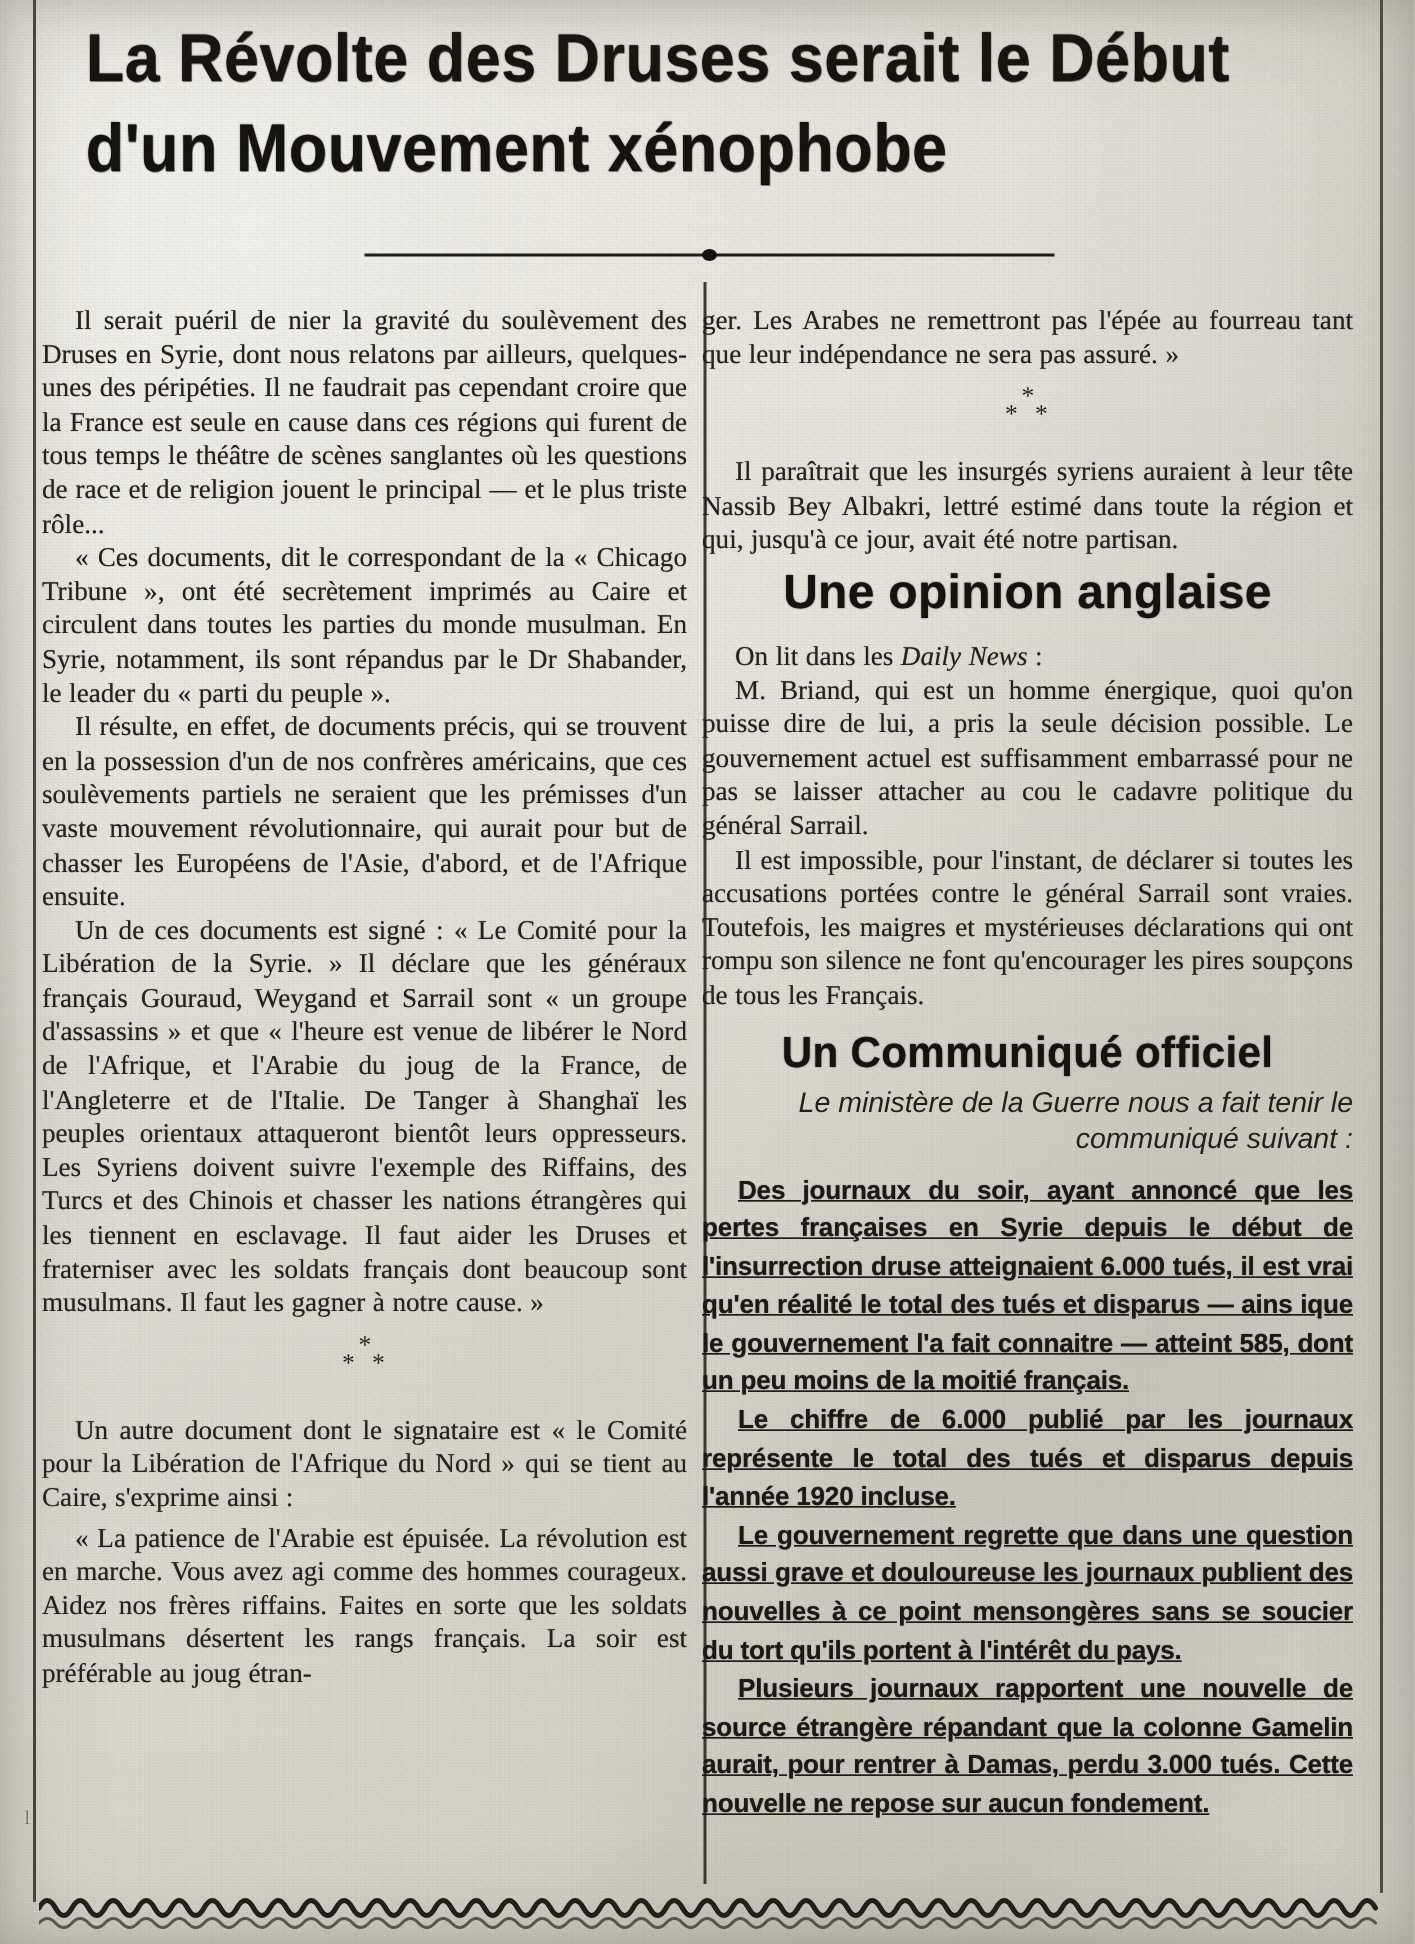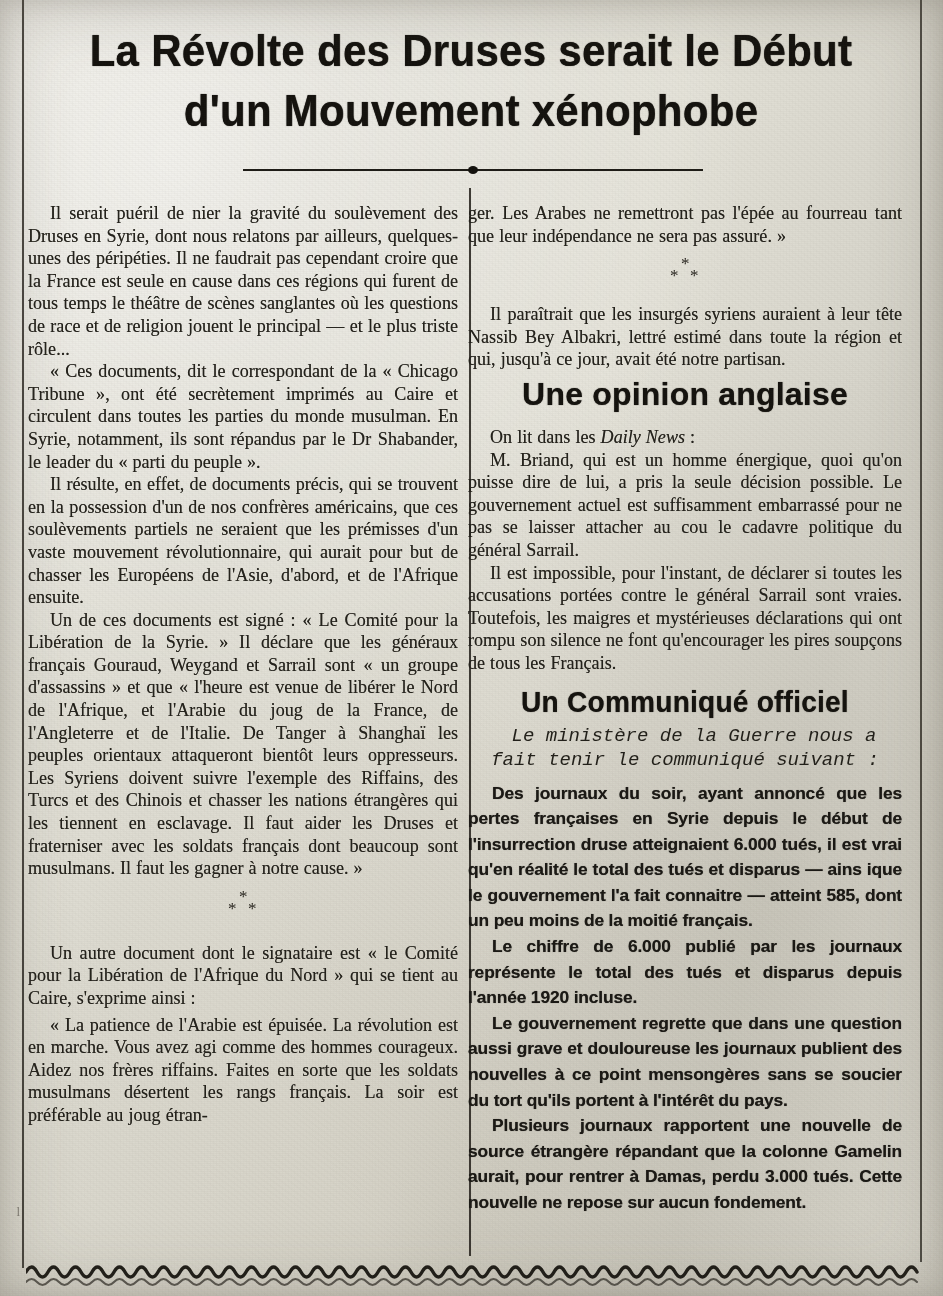--- a/index.html
+++ b/index.html
@@ -41,22 +41,22 @@
   #right-edge-rule{left:920px;top:0;width:2px;height:1262px;opacity:.8;}
 
   .edge-frag{
     position:absolute;left:2px;width:18px;
     font-family:"Liberation Serif",serif;font-size:13px;color:#3a372f;opacity:.55;
     text-align:right;line-height:1;
   }
 
   
   #headline{
-    position:absolute;left:26px;top:24px;width:890px;
-    text-align:center;
+    position:absolute;left:26px;top:12px;width:890px;
+    text-align:left;
   }
   .hl-line{
     font-family:"Liberation Sans", sans-serif;
     font-weight:700;
     color:#14120e;
     letter-spacing:.4px;
     white-space:nowrap;
     transform:scaleX(.93);
     transform-origin:center;
     text-shadow:0 0 1px rgba(20,18,14,.85), .5px .4px 0 rgba(30,28,22,.45);
@@ -105,29 +105,30 @@
     font-family:"Liberation Sans", sans-serif;
     font-weight:700;
     font-size:17.4px;
     line-height:25.6px;
     text-align:justify;
     text-indent:24px;
     margin:0;
     color:#1a1814;
     letter-spacing:-.15px;
     text-shadow:0 0 .7px rgba(26,24,20,.7);
+    text-decoration:underline;
   }
 
   
   .pi{
-    font-family:Liberation Mono, monospace;
+    font-family:Liberation Sans, sans-serif;
     font-style:italic;
     font-size:19px;
     line-height:24px;
-    text-align:center;
+    text-align:right;
     text-indent:18px;
     margin:0;
     color:#211f19;
   }
 
   
   .subhead{
     font-family:"Liberation Sans", sans-serif;
     font-weight:700;
     text-align:center;

